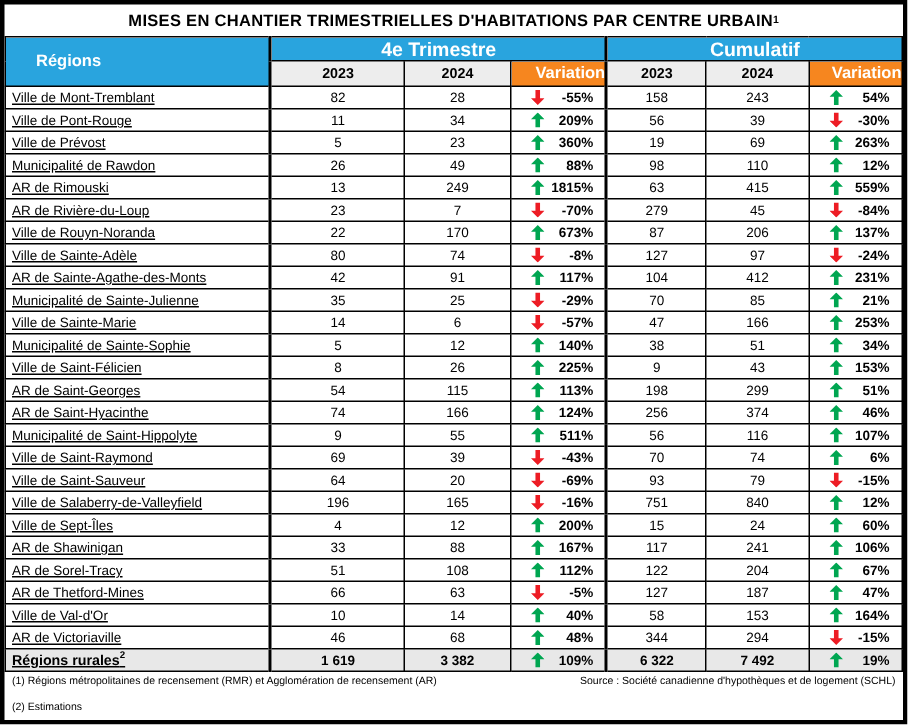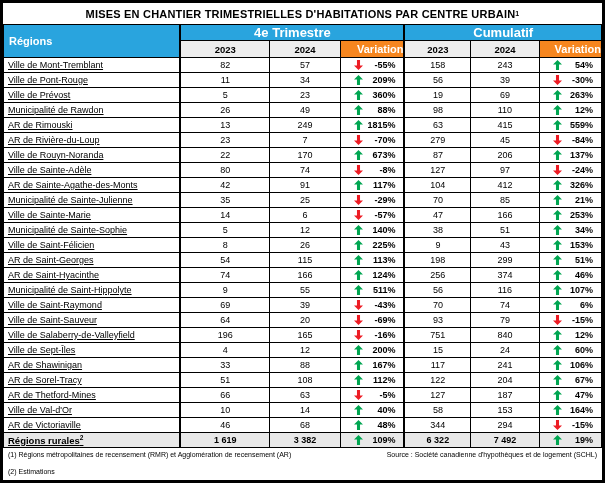--- a/index.html
+++ b/index.html
@@ -30,21 +30,21 @@
   col.c-c23 { width:66px; }
   col.c-c24 { width:68px; }
   col.c-cv  { width:62px; }
   th, td { border:1px solid #000; overflow:hidden; white-space:nowrap; }
   th.group {
     background:var(--blue); color:#fff;
     font-size:13px; font-weight:bold; height:16px; text-align:center;
   }
   th.regions-head {
     background:var(--blue); color:#fff;
-    font-size:11px; font-weight:bold; text-align:left; padding-left:5px;
+    font-size:11px; font-weight:bold; text-align:left; padding-left:20px;
   }
   th.year {
     background:var(--hgray); color:#000;
     font-size:9.5px; font-weight:bold; height:17px; text-align:center;
   }
   th.varh {
     background:var(--orange); color:#fff;
     font-size:11px; font-weight:bold; text-align:right;
   }
   td { height:15px; font-size:9px; color:#000; }
@@ -94,21 +94,21 @@
         <th class="varh">Variation</th>
         <th class="year sep">2023</th>
         <th class="year">2024</th>
         <th class="varh">Variation</th>
       </tr>
     </thead>
     <tbody>
         <tr>
           <td class="region">Ville de Mont-Tremblant</td>
           <td class="num sep">82</td>
-          <td class="num">57</td>
+          <td class="num">28</td>
           <td class="var">
             <span class="wrap">
               <span class="arr down">
                 <svg width="9" height="10" viewBox="0 0 10 11">
                   <path d="M5 11 L0 6 L3.3 6 L3.3 0 L6.7 0 L6.7 6 L10 6 Z"></path>
                 </svg>
               </span>
               <span class="pct">-55%</span>
             </span>
           </td>
@@ -330,21 +330,21 @@
           </td>
           <td class="num sep">104</td>
           <td class="num">412</td>
           <td class="var">
             <span class="wrap">
               <span class="arr up">
                 <svg width="9" height="10" viewBox="0 0 10 11">
                   <path d="M5 0 L10 5 L6.7 5 L6.7 11 L3.3 11 L3.3 5 L0 5 Z"></path>
                 </svg>
               </span>
-              <span class="pct">326%</span>
+              <span class="pct">231%</span>
             </span>
           </td>
         </tr>
         <tr>
           <td class="region">Municipalité de Sainte-Julienne</td>
           <td class="num sep">35</td>
           <td class="num">25</td>
           <td class="var">
             <span class="wrap">
               <span class="arr down">

